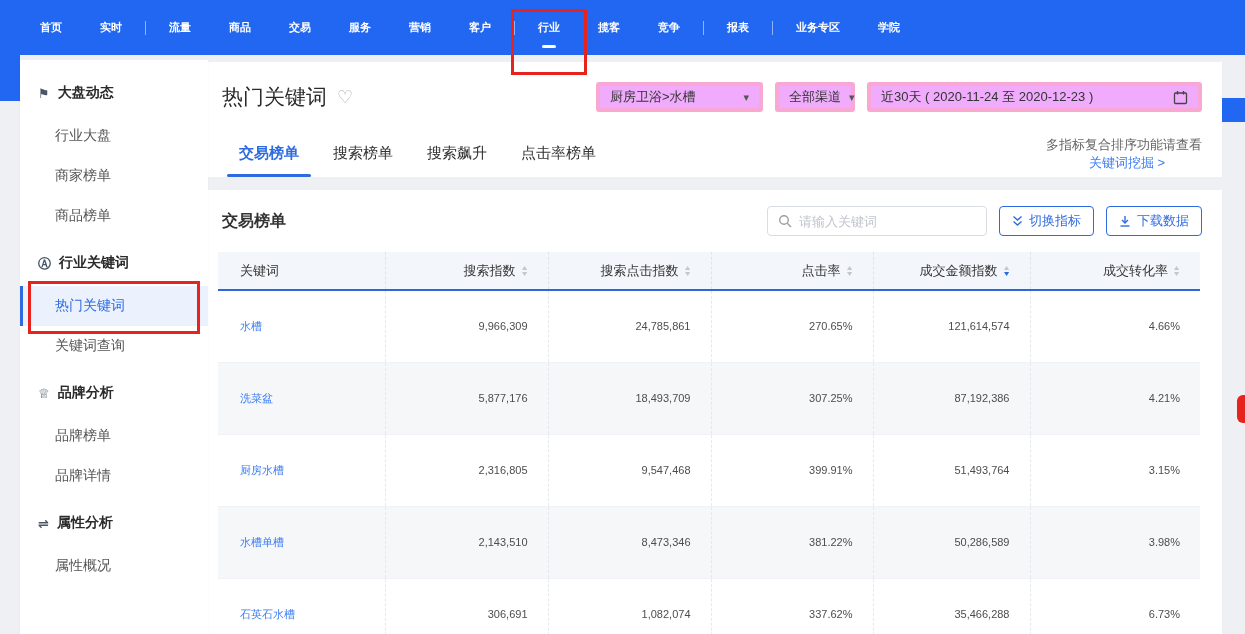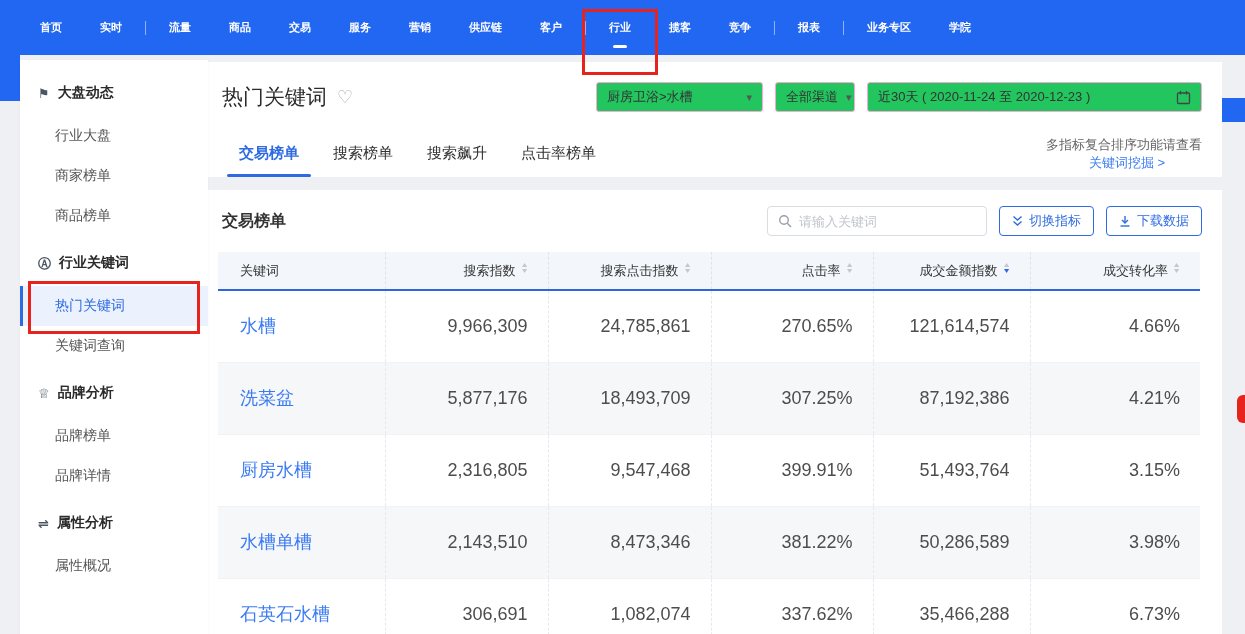--- a/index.html
+++ b/index.html
@@ -38,21 +38,21 @@
   .side-active{background:#ebf2fe;color:var(--primary);}
   .side-active::before{content:"";position:absolute;left:0;top:0;bottom:0;width:3px;background:var(--primary);}
   .side-annotation{position:absolute;left:8px;right:8px;top:-5px;bottom:-8px;border:3px solid var(--red);pointer-events:none;z-index:5;}
 
   
   .header-card{position:absolute;left:203px;top:62px;width:1019px;height:115px;background:#fff;z-index:1;display:flex;flex-direction:column;}
   .title-row{display:flex;align-items:center;height:62px;padding:8px 20px 0 19px;}
   .page-title{font-size:21px;font-weight:400;color:#2b2b2b;}
   .heart-icon{margin-left:10px;font-size:18px;color:#a8aeb8;cursor:pointer;}
   .selects{margin-left:auto;display:flex;align-items:center;gap:12px;}
-  .select{height:30px;border:1px solid #f9a8d4;border-radius:3px;background:#22c55e;display:flex;align-items:center;justify-content:space-between;padding:0 10px;font-size:13px;color:#333;cursor:pointer;white-space:nowrap;}
+  .select{height:30px;border:4px solid #f9a8d4;border-radius:3px;background:#f0abfc;display:flex;align-items:center;justify-content:space-between;padding:0 10px;font-size:13px;color:#333;cursor:pointer;white-space:nowrap;}
   .select-category{width:167px;}
   .select-channel{width:80px;}
   .select-date{width:335px;}
   .caret{font-size:11px;color:#555;margin-left:8px;}
   .cal-icon{display:flex;align-items:center;color:#444;}
   .tabs-row{margin-top:auto;height:47px;display:flex;align-items:center;padding:0 20px 0 19px;}
   .tabs{display:flex;height:100%;}
   .tab{position:relative;display:flex;align-items:center;padding:0 17px;font-size:15px;color:#333;cursor:pointer;}
   .tab-active{color:var(--primary);font-weight:600;}
   .tab-active::after{content:"";position:absolute;left:5px;right:5px;bottom:0;height:3px;background:var(--primary);border-radius:2px;}
@@ -67,26 +67,26 @@
   .toolbar-right{margin-left:auto;display:flex;align-items:center;gap:12px;}
   .search-box{width:220px;height:30px;border:1px solid #d8dce3;border-radius:4px;display:flex;align-items:center;padding:12px 10px;gap:7px;background:#fff;}
   .search-box input{border:none;outline:none;flex:1;font-size:13px;color:#333;font-family:inherit;min-width:0;}
   .search-box input::placeholder{color:#c0c4cc;}
   .btn{height:30px;padding:0 12px;border:1px solid var(--primary);border-radius:4px;background:#fff;color:var(--primary);font-size:13px;display:flex;align-items:center;gap:6px;cursor:pointer;font-family:inherit;white-space:nowrap;}
   .btn svg{display:block;}
 
   table{border-collapse:collapse;table-layout:fixed;margin-left:15px;width:982px;}
   th{height:38px;background:#f3f6fb;font-size:13px;font-weight:400;color:#333;border-bottom:2px solid #2f66dd;border-right:1px dashed #dfe3ea;}
   th:last-child,td:last-child{border-right:none;}
-  .th-inner{display:flex;justify-content:flex-end;gap:5px;padding-right:20px;}
+  .th-inner{display:flex;justify-content:flex-end;align-items:center;gap:5px;padding-right:20px;}
   .th-left .th-inner{justify-content:flex-start;padding-left:22px;padding-right:0;}
   .sorter{display:inline-flex;flex-direction:column;align-items:center;cursor:pointer;}
   .sorter i{font-style:normal;font-size:7px;line-height:6px;color:#c3c7cf;transform:scaleX(1.25);}
   .sorter.sort-desc .s-down{color:var(--primary);}
-  td{height:72px;font-size:18px;color:#4d4d4d;text-align:right;padding-right:20px;border-right:1px dashed #e5e8ee;border-bottom:1px solid #f0f2f5;background:#fff;}
+  td{height:72px;font-size:11px;color:#4d4d4d;text-align:right;padding-right:20px;border-right:1px dashed #e5e8ee;border-bottom:1px solid #f0f2f5;background:#fff;}
   td.kw{text-align:left;padding-left:22px;padding-right:0;}
   .kw-link{color:var(--link);text-decoration:none;cursor:pointer;}
   tbody tr:nth-of-type(even) td{background:#f6f7f9;}
 
   .red-badge{position:absolute;right:0;top:395px;width:8px;height:28px;background:var(--red);border-radius:6px 0 0 6px;z-index:4;}
 </style>
 </head>
 <body>
 
 <div class="screen">
@@ -123,24 +123,20 @@
         <div class="nav-item">
           <span class="nav-label">服务</span>
 
         </div>
 
         <div class="nav-item">
           <span class="nav-label">营销</span>
 
         </div>
 
-        <div class="nav-item">
-          <span class="nav-label">供应链</span>
-
-        </div>
 
         <div class="nav-item">
           <span class="nav-label">客户</span>
 
           <span class="nav-divider"></span>
         </div>
 
         <div class="nav-item nav-active">
           <span class="nav-label">行业</span>
           <span class="nav-underline"></span>

